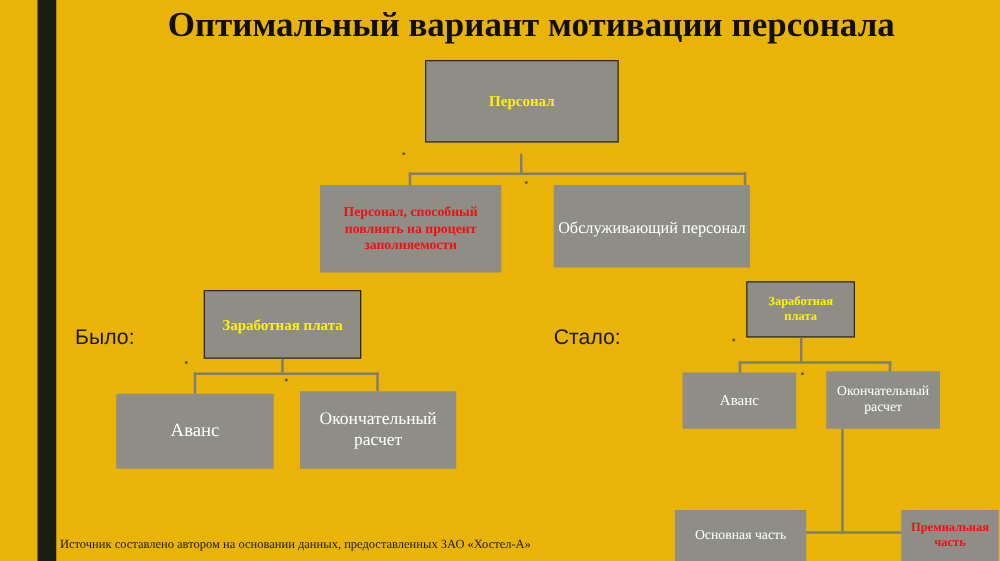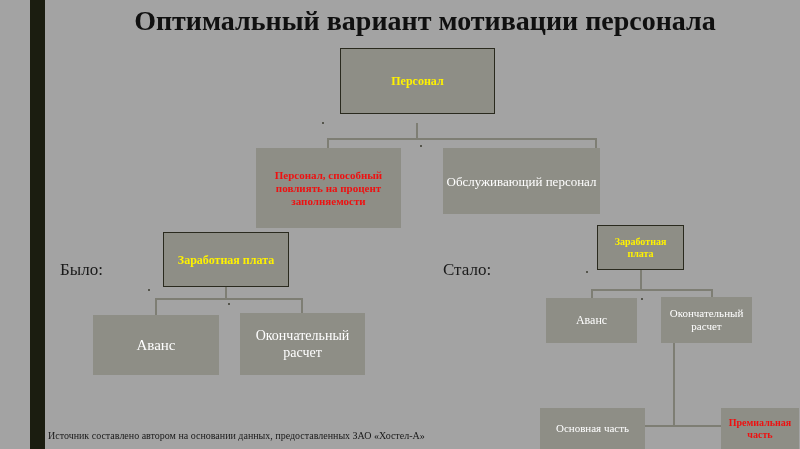--- a/index.html
+++ b/index.html
@@ -10,21 +10,21 @@
     width: 800px;
     height: 449px;
     background: #EDEAE2;
     font-family: "Liberation Serif", serif;
     overflow: hidden;
   }
   #slide {
     position: relative;
     width: 800px;
     height: 449px;
-    background: #a3a3a3;
+    background: #eab308;
     overflow: hidden;
   }
   
   .accent-bar {
     position: absolute;
     left: 30px;
     top: 0;
     width: 15px;
     height: 449px;
     background: #1B1D10;
@@ -74,21 +74,21 @@
     font-size: 11px;
     line-height: 13px;
   }
   .node.white-text {
     color: #FFFFFF;
     font-weight: normal;
   }
   
   .section-label {
     position: absolute;
-    font-family: Liberation Serif, serif;
+    font-family: Liberation Sans, sans-serif;
     font-size: 17px;
     color: #1A1A1A;
     white-space: nowrap;
   }
   
   .conn {
     position: absolute;
     background: #7E7E74;
   }
   .conn.v { width: 2px; }
@@ -125,21 +125,21 @@
     <span>Персонал</span>
   </div>
 
   <div class="conn v" style="left:416px; top:123px; width:2px; height:17px;"></div>
   <div class="conn h" style="left:327px; top:138px; width:270px; height:2px;"></div>
   <div class="conn v" style="left:327px; top:138px; width:2px; height:12px;"></div>
   <div class="conn v" style="left:595px; top:138px; width:2px; height:12px;"></div>
   <div class="dot" style="left:322px; top:122px;"></div>
   <div class="dot" style="left:420px; top:145px;"></div>
 
-  <div class="node red-text" style="left:256px; top:148px; width:145px; height:80px;">
+  <div class="node red-text" style="left:256px; top:148px; width:145px; height:70px;">
     <span>Персонал, способный повлиять на процент заполняемости</span>
   </div>
 
   <div class="node white-text" style="left:443px; top:148px; width:157px; height:66px;">
     <span>Обслуживающий персонал</span>
   </div>
 
   <div class="section-label" style="left:60px; top:260px;">Было:</div>
 
   <div class="node bordered yellow-text" style="left:163px; top:232px; width:126px; height:55px;">

